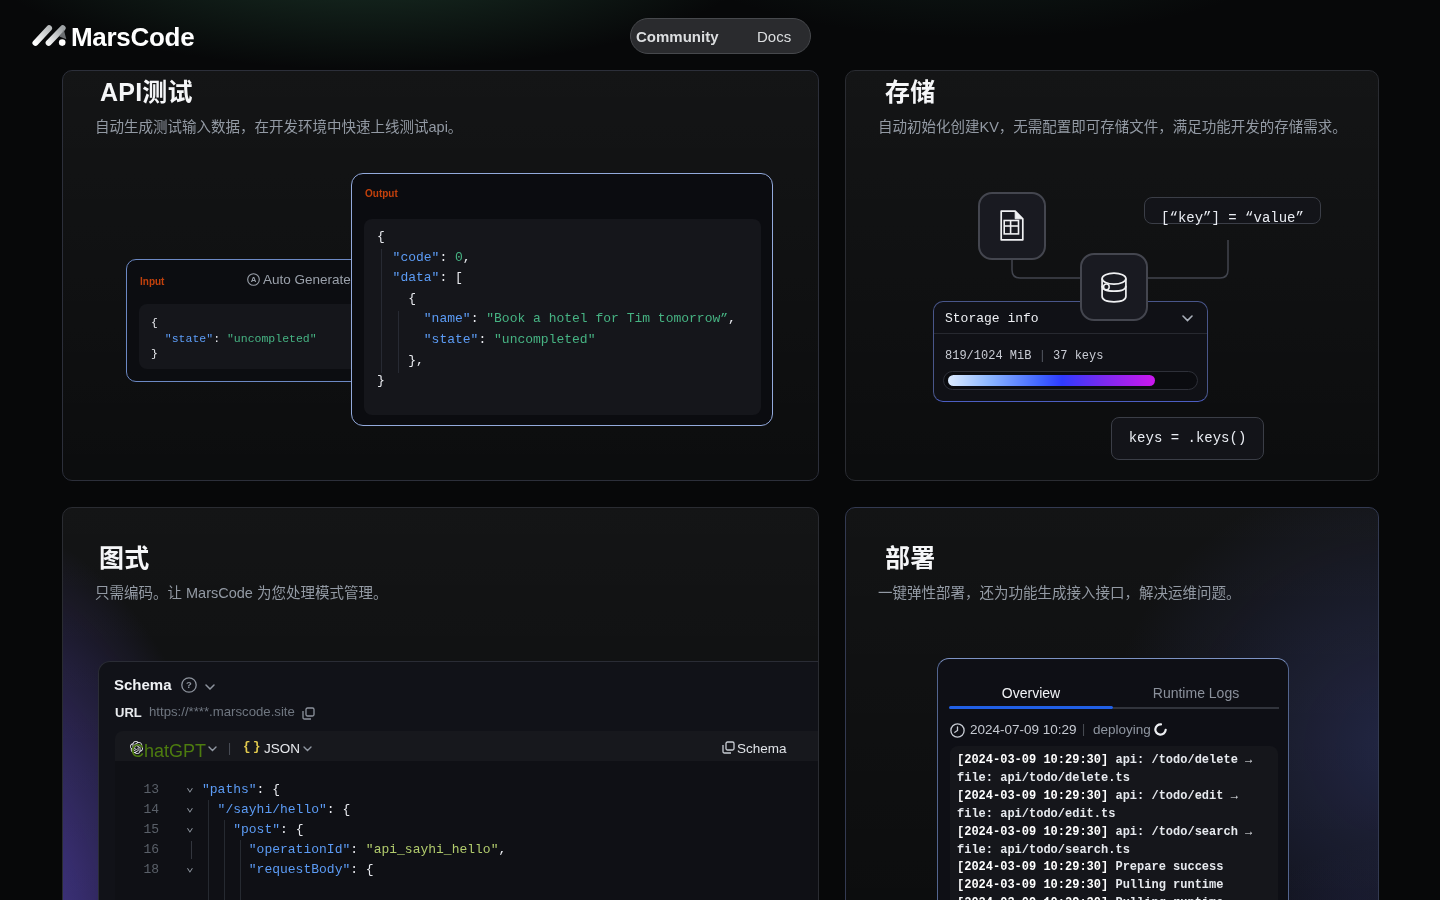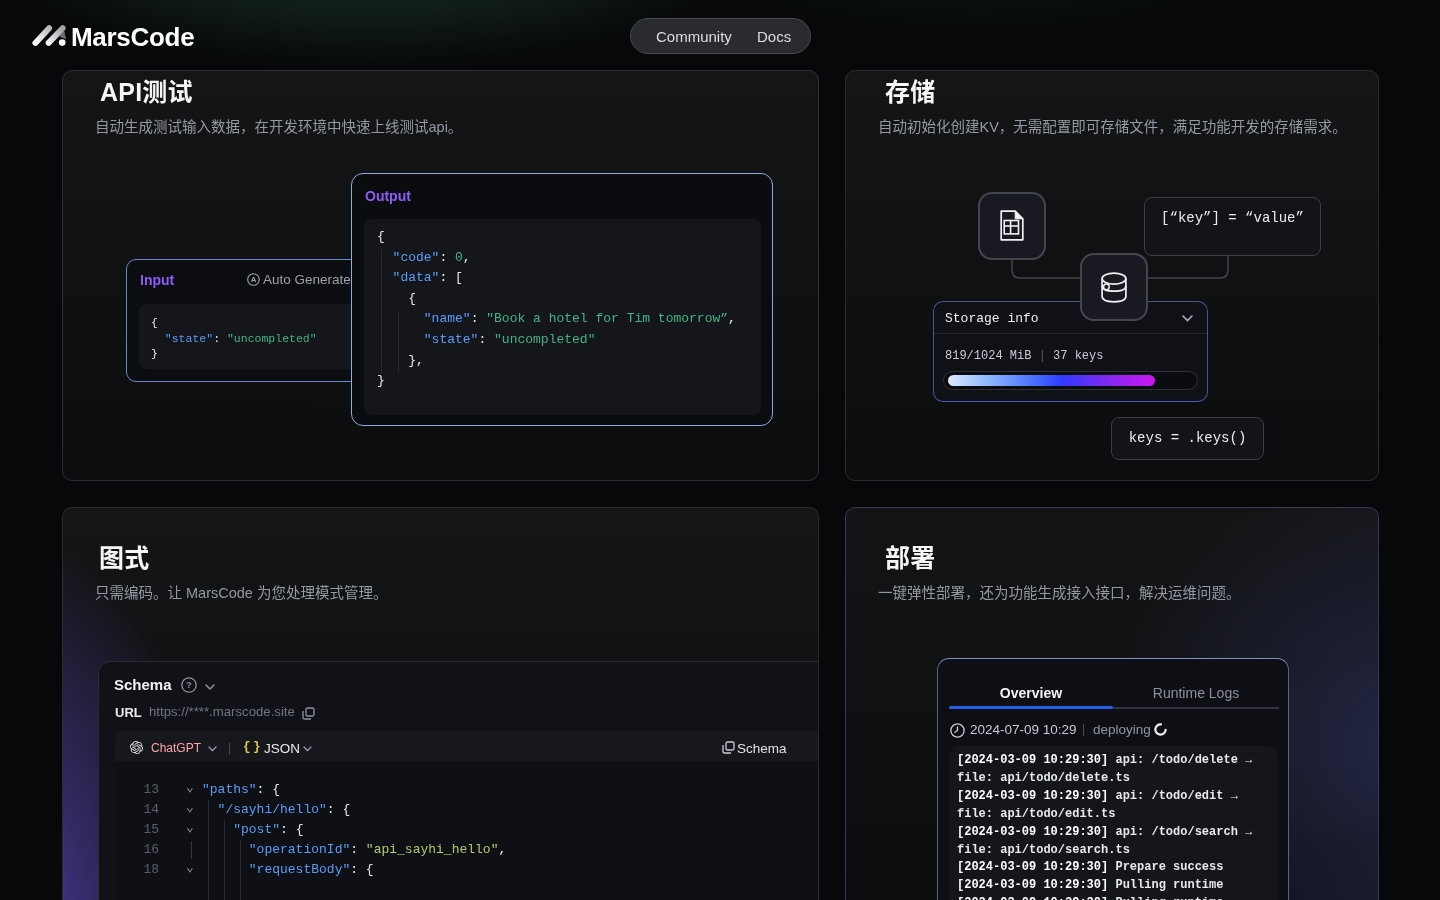--- a/index.html
+++ b/index.html
@@ -27,21 +27,21 @@
 
 #nav { position:absolute; left:0; top:0; width:1380px; height:70px; }
 #logo { position:absolute; left:32px; top:22px; }
 #logotext { position:absolute; left:71px; top:22px; color:#fff; font-size:26px; font-weight:700; letter-spacing:-0.3px; }
 #pill { position:absolute; left:630px; top:18px; width:181px; height:36px; border-radius:18px; background:#2a2b2e; border:1px solid #47494d; }
 #pill span { position:absolute; top:9px; font-size:15px; color:#dcdee0; }
 
 #inputPanel { position:absolute; left:63px; top:188px; width:440px; height:123px; background:#0c0d11; border:1px solid #6c89c4; border-radius:10px; }
 #outputPanel { position:absolute; left:288px; top:102px; width:422px; height:253px; background:#0b0c10; border:1px solid #93aadc; border-radius:12px; }
 .pHead { position:absolute; left:13px; right:13px; top:11px; height:20px; }
-.pTitle { color:#8b5cf6; font-size:14px; font-weight:700; }
+.pTitle { color:#c2410c; font-size:10px; font-weight:700; }
 .autoGen { position:absolute; left:107px; top:1px; color:#9aa0aa; font-size:13.5px; }
 .codeBox { position:absolute; background:#15161b; border-radius:8px; white-space:pre; color:#e8eaef; }
 #inCode { left:12px; top:44px; width:416px; height:65px; font-size:11.5px; line-height:15.5px; padding:11px 0 0 12px; }
 #outCode { left:12px; top:45px; width:397px; height:196px; font-size:13px; line-height:20.6px; padding:8px 0 0 13px; }
 .k { color:#5c9cf6; }
 .g { color:#46b383; }
 .w { color:#e8eaef; }
 
 #conn { position:absolute; left:0; top:0; }
 .nodeBox { position:absolute; z-index:3; width:68px; height:68px; background:#191a21; border:2px solid #44464f; border-radius:14px; display:flex; align-items:center; justify-content:center; }
@@ -80,21 +80,21 @@
             <stop offset="1" stop-color="#9fa3a6"></stop>
         </linearGradient>
       </defs>
       <line x1="3.4" y1="20.9" x2="17.1" y2="6.2" stroke="url(#lg1)" stroke-width="5.9" stroke-linecap="round"></line>
       <line x1="16.6" y1="20.9" x2="30.7" y2="6.2" stroke="url(#lg2)" stroke-width="5.9" stroke-linecap="round"></line>
       <polygon points="31.8,7.5 34.3,17.2 27.4,14.6" fill="#85888c" opacity="0.8"></polygon>
       <circle cx="30.2" cy="20.6" r="3.3" fill="#ffffff"></circle>
     </svg>
     <div id="logotext">MarsCode</div>
     <div id="pill">
-        <span style="left:25px;">Community</span>
+        <span style="left:5px;font-weight:bold;">Community</span>
         <span style="left:126px;">Docs</span>
       </div>
   </div>
 
   <div class="card" id="card1">
     <div class="h1" style="left:37px; top:1px;">API测试</div>
     <div class="sub" style="left:32px; top:44px;">自动生成测试输入数据，在开发环境中快速上线测试api。</div>
     <div id="inputPanel">
       <div class="pHead"><span class="pTitle">Input</span>
         <span class="autoGen">
@@ -138,21 +138,21 @@
       </svg>
     </div>
     <div class="nodeBox" style="left:234px; top:182px;">
       <svg width="26" height="31" viewBox="0 0 26 31">
         <ellipse cx="13" cy="6.6" rx="11.9" ry="5.5" fill="none" stroke="#f0f1f3" stroke-width="1.7"></ellipse>
         <path d="M 1.1 6.6 L 1.1 24.3 Q 1.1 29.8 13 29.8 Q 24.9 29.8 24.9 24.3 L 24.9 6.6" fill="none" stroke="#f0f1f3" stroke-width="1.7"></path>
         <path d="M 1.1 13.7 Q 1.1 19.2 13 19.2 Q 24.9 19.2 24.9 13.7" fill="none" stroke="#f0f1f3" stroke-width="1.7"></path>
         <circle cx="5.4" cy="14.9" r="2.8" fill="#191a21" stroke="#f0f1f3" stroke-width="1.5"></circle>
       </svg>
     </div>
-    <div class="codePill mono" style="left:298px; top:126px; width:177px; height:59px; line-height:41px;"><span>[“key”] = “value”</span></div>
+    <div class="codePill mono" style="left:298px; top:126px; width:177px; height:27px; line-height:41px;"><span>[“key”] = “value”</span></div>
     <div class="codePill mono" style="left:265px; top:346px; width:153px; height:43px; line-height:41px;"><span>keys = .keys()</span></div>
     <div id="storagePanel">
       <div class="mono" style="position:absolute; left:11px; top:9px; font-size:13px; color:#eef0f4;">Storage info</div>
       <svg style="position:absolute; right:14px; top:13px;" width="11" height="7" viewBox="0 0 11 7">
           <path d="M 1 1 L 5.5 5.5 L 10 1" fill="none" stroke="#aab0ba" stroke-width="1.6" stroke-linecap="round"></path>
         </svg>
       <div style="position:absolute; left:0; top:31px; width:100%; height:1px; background:#272930;"></div>
       <div class="mono" style="position:absolute; left:11px; top:47px; font-size:12px; color:#c9ccd4;">819/1024 MiB <span style="color:#565a64;">|</span> 37 keys</div>
       <div id="track">
           <div id="fill"></div>
@@ -176,21 +176,21 @@
       <div style="position:absolute; left:16px; top:43px; font-size:13px; font-weight:700; color:#e9ebee;">URL</div>
       <div style="position:absolute; left:50px; top:42px; font-size:13.2px; color:#6f7680;">https://****.marscode.site</div>
       <svg class="cpy" style="position:absolute; left:203px; top:45px;" width="13" height="13" viewBox="0 0 13 13">
           <rect x="4" y="1" width="8" height="8" rx="1.5" fill="none" stroke="#8d939d" stroke-width="1.3"></rect>
           <path d="M 9 12 L 2.5 12 Q 1 12 1 10.5 L 1 4" fill="none" stroke="#8d939d" stroke-width="1.3"></path>
         </svg>
       <div id="toolbar">
         <svg style="position:absolute; left:15px; top:10px;" width="13" height="13" viewBox="0 0 24 24">
             <path fill="#e8eaee" d="M22.28 9.82a5.99 5.99 0 0 0-.52-4.91 6.05 6.05 0 0 0-6.51-2.9A6.07 6.07 0 0 0 4.98 4.18a5.99 5.99 0 0 0-4 2.9 6.05 6.05 0 0 0 .75 7.1 5.99 5.99 0 0 0 .51 4.91 6.05 6.05 0 0 0 6.51 2.9A5.98 5.98 0 0 0 13.26 24a6.06 6.06 0 0 0 5.77-4.21 5.99 5.99 0 0 0 4-2.9 6.06 6.06 0 0 0-.75-7.07zm-9.02 12.6a4.48 4.48 0 0 1-2.88-1.04l.14-.08 4.78-2.76a.8.8 0 0 0 .39-.68v-6.74l2.02 1.17a.07.07 0 0 1 .04.05v5.58a4.5 4.5 0 0 1-4.49 4.5zm-9.66-4.13a4.47 4.47 0 0 1-.54-3.01l.14.09 4.78 2.76a.77.77 0 0 0 .78 0l5.84-3.37v2.33a.08.08 0 0 1-.03.06L9.74 19.94a4.5 4.5 0 0 1-6.14-1.65zM2.34 7.9a4.49 4.49 0 0 1 2.37-1.97v5.68a.77.77 0 0 0 .39.68l5.81 3.35-2.02 1.17a.08.08 0 0 1-.07 0L4 14.02A4.5 4.5 0 0 1 2.34 7.9zm16.6 3.86-5.83-3.39 2.02-1.16a.08.08 0 0 1 .07 0l4.83 2.79a4.49 4.49 0 0 1-.68 8.1v-5.68a.79.79 0 0 0-.41-.66zm2.01-3.02-.14-.09-4.77-2.78a.78.78 0 0 0-.79 0L9.41 9.23V6.9a.07.07 0 0 1 .03-.06l4.83-2.78a4.5 4.5 0 0 1 6.68 4.66zm-12.6 4.14-2.02-1.16a.08.08 0 0 1-.04-.06V6.08a4.5 4.5 0 0 1 7.38-3.45l-.14.08L8.75 5.46a.8.8 0 0 0-.39.68zm1.1-2.36 2.6-1.5 2.6 1.5v3l-2.6 1.5-2.6-1.5z"></path>
           </svg>
-        <span style="position:absolute; left:36px; top:10px; font-size:12px; color:#fca5a5;">ChatGPT</span>
+        <span style="position:absolute; left:16px; top:10px; font-size:18px; color:#4d7c0f;">ChatGPT</span>
         <svg style="position:absolute; left:93px; top:15px;" width="9" height="6" viewBox="0 0 9 6">
             <path d="M 1 1 L 4.5 4.5 L 8 1" fill="none" stroke="#9299a3" stroke-width="1.4" stroke-linecap="round"></path>
           </svg>
         <span style="position:absolute; left:113px; top:10px; font-size:12px; color:#4b4f58;">|</span>
         <span class="mono" style="position:absolute; left:128px; top:9px; font-size:12.5px; font-weight:700; color:#e3cb4e;">{ }</span>
         <span style="position:absolute; left:149px; top:10px; font-size:13.5px; color:#e8eaee;">JSON</span>
         <svg style="position:absolute; left:188px; top:15px;" width="9" height="6" viewBox="0 0 9 6">
             <path d="M 1 1 L 4.5 4.5 L 8 1" fill="none" stroke="#9299a3" stroke-width="1.4" stroke-linecap="round"></path>
           </svg>
         <svg class="cpy" style="position:absolute; right:120px; top:10px;" width="13" height="13" viewBox="0 0 13 13">
@@ -210,21 +210,21 @@
         <div class="crow"><span class="ln">18</span><span class="fold">⌄</span><span class="code">      <span class="k">"requestBody"</span><span class="w">: {</span></span></div>
 
       </div>
     </div>
   </div>
 
   <div class="card" id="card4">
     <div class="h1" style="left:39px; top:30px;">部署</div>
     <div class="sub" style="left:32px; top:73px;">一键弹性部署，还为功能生成接入接口，解决运维问题。</div>
     <div id="deployPanel">
-      <div style="position:absolute; left:11px; top:26px; width:164px; text-align:center; font-size:14px; font-weight:700; color:#f2f4f7;">Overview</div>
+      <div style="position:absolute; left:11px; top:26px; width:164px; text-align:center; font-size:14px; font-weight:400; color:#f2f4f7;">Overview</div>
       <div style="position:absolute; left:175px; top:26px; width:166px; text-align:center; font-size:14px; color:#8b919c;">Runtime Logs</div>
       <div style="position:absolute; left:11px; top:47px; width:164px; height:3px; border-radius:2px; background:#2160e6;"></div>
       <div style="position:absolute; left:175px; top:48px; width:166px; height:1.5px; background:#31343c;"></div>
       <svg style="position:absolute; left:12px; top:64px;" width="15" height="15" viewBox="0 0 17 17">
           <circle cx="8.5" cy="8.5" r="7.5" fill="none" stroke="#c6cad2" stroke-width="1.5"></circle>
           <path d="M 8.5 4.5 L 8.5 8.5 L 5.5 10.5" fill="none" stroke="#c6cad2" stroke-width="1.5" stroke-linecap="round"></path>
         </svg>
       <span style="position:absolute; left:32px; top:63px; font-size:13.5px; color:#c6cad2;">2024-07-09 10:29</span>
       <span style="position:absolute; left:144px; top:63px; font-size:12px; color:#4b4f58;">|</span>
       <span style="position:absolute; left:155px; top:63px; font-size:13.5px; color:#8f96a1;">deploying</span>

